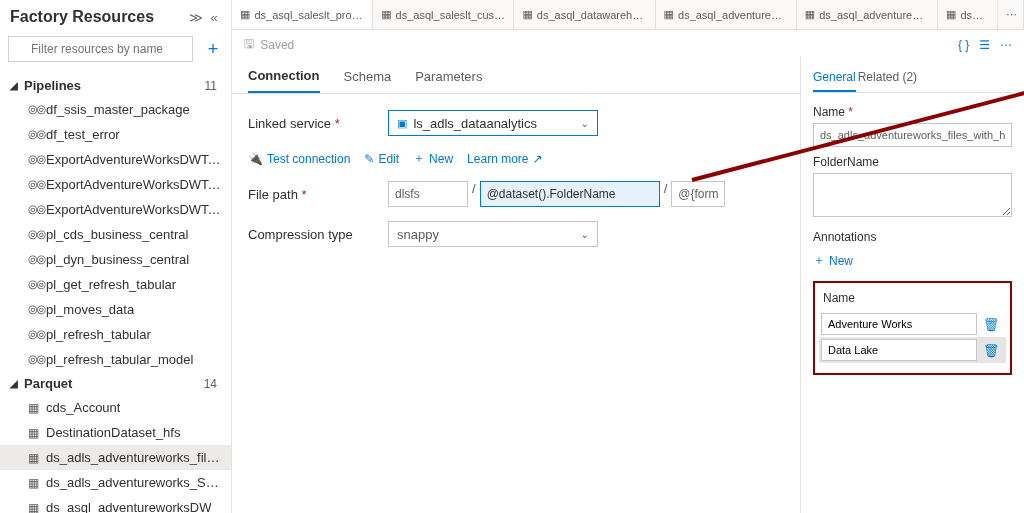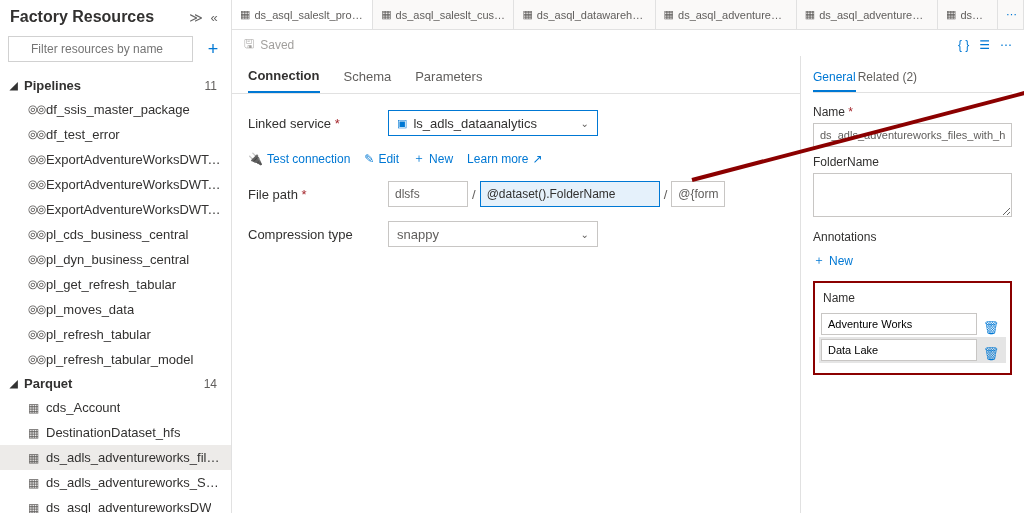--- a/index.html
+++ b/index.html
@@ -62,39 +62,39 @@
 .form { padding: 16px; width: 560px; }
 .form-row { display: flex; align-items: center; margin-bottom: 14px; }
 .form-label { width: 140px; font-size: 13px; }
 .req { color: #a4262c; }
 .select-box { border: 1px solid #0078d4; height: 26px; width: 210px; display: flex; align-items: center; padding: 0 8px; color: #323130; position: relative; }
 .select-box .sel-icon { color: #0078d4; margin-right: 6px; font-size: 11px; }
 .select-box .chev-down { margin-left: auto; color: #605e5c; font-size: 10px; }
 .select-gray { border: 1px solid #c8c6c4; color: #605e5c; }
 .actions-row { display: flex; align-items: center; gap: 14px; margin: 2px 0 14px 0; padding-left: 0px; }
 .action-link { color: #0078d4; font-size: 12px; cursor: pointer; display: flex; align-items: center; gap: 4px; }
-.filepath { display: flex; align-items: center; gap: 4px; }
+.filepath { display: flex; align-items: flex-start; gap: 4px; }
 .fp-input { border: 1px solid #c8c6c4; height: 26px; padding: 0 6px; color: #605e5c; font-size: 12px; }
 .fp-input.expr { background: #e5f1fb; border: 1px solid #0078d4; color: #323130; }
 .slash { color: #605e5c; }
 
 
 .props { position: absolute; right: 0; top: 56px; width: 224px; bottom: 0; border-left: 1px solid #e1e1e1; background: #fff; padding: 10px 12px; }
 .props h3 { font-size: 16px; font-weight: 600; margin-bottom: 10px; }
 .ptabs { display: flex; gap: 2px; border-bottom: 1px solid #e1e1e1; margin-bottom: 12px; }
 .ptab { padding: 4px 0 6px 0; font-size: 12px; color: #605e5c; cursor: pointer; }
 .ptab.active { color: #0078d4; border-bottom: 2px solid #0078d4; }
 .plabel { font-size: 12px; margin-bottom: 4px; margin-top: 8px; }
 .pinput { width: 100%; border: 1px solid #c8c6c4; height: 24px; padding: 0 6px; font-size: 11px; color: #605e5c; }
 .ptextarea { width: 100%; border: 1px solid #c8c6c4; height: 44px; resize: vertical; }
 .pannot { margin-top: 10px; }
 .pnew { color: #0078d4; font-size: 12px; cursor: pointer; margin: 4px 0 8px 0; display: inline-flex; align-items: center; gap: 4px; }
 .annot-box { border: 2px solid #8b0000; padding: 6px 4px 10px 4px; margin-top: 4px; }
 .annot-box .ahdr { font-size: 12px; padding: 2px 4px 6px 4px; }
-.annot-row { display: flex; align-items: flex-end; padding: 2px 2px; }
+.annot-row { display: flex; align-items: center; padding: 2px 2px; }
 .annot-row input { flex: 1; border: 1px solid #c8c6c4; height: 22px; padding: 0 6px; font-size: 11px; }
 .annot-row.alt { background: #e5e5e5; }
 .del-icon { color: #0078d4; margin: 0 6px; cursor: pointer; }
 
 
 .arrow-svg { position: absolute; left: 450px; top: 30px; pointer-events: none; }
 
 .pipeline-icon { font-family: monospace; letter-spacing: -1px; }
 </style>
 </head>

